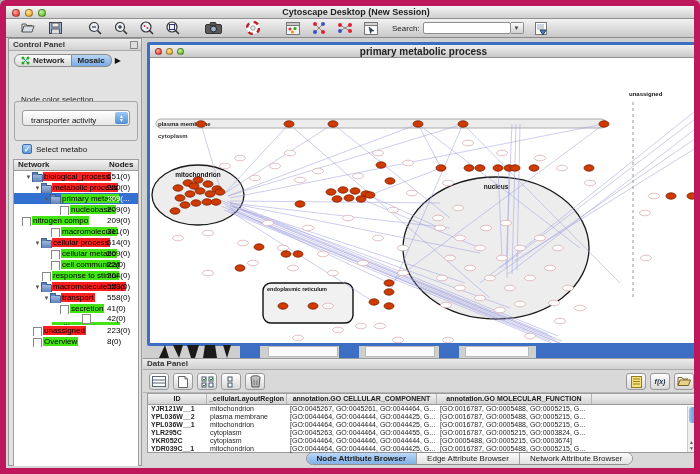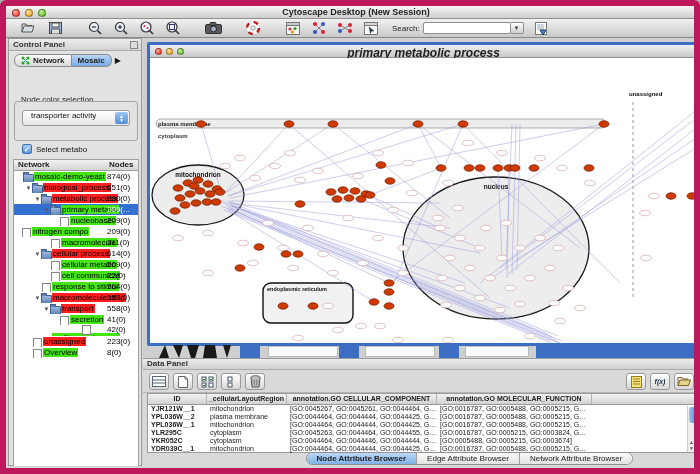--- a/index.html
+++ b/index.html
@@ -31,21 +31,21 @@
   .cphead { position:relative; height:12px; background:linear-gradient(#ededed,#d2d2d2); border-bottom:1px solid #aaa; font-size:8px; font-weight:bold; color:#333; padding:1px 0 0 4px; }
   .floatico { position:absolute; right:3px; top:2px; width:8px; height:8px; border:1px solid #888; background:#ddd; }
   .cptabs { position:relative; height:16px; display:flex; align-items:center; padding:2px 3px 0 5px; }
   .cptab { height:13px; display:flex; align-items:center; justify-content:center; gap:3px; font-size:8px; font-weight:bold; color:#222;
     border:1px solid #8b8b8b; background:linear-gradient(#fbfbfb,#d9d9d9); padding:0 6px; }
   .cptab.first{ border-radius:6px 0 0 6px; }
   .cptab.sel { background:linear-gradient(#b9d6f4,#78abe6); border-radius:0 6px 6px 0; border-left:none;}
   .cptab-more { margin-left:3px; font-size:8px; color:#111; }
   .groupbox { position:absolute; left:5px; top:62px; width:124px; height:40px; border:1px solid #a5a5a5; border-radius:3px; }
   .grouplbl { position:absolute; left:10px; top:56px; font-size:8px; color:#222; background:#e2e2e2; padding:0 2px; }
-  .combo { position:absolute; left:13px; top:71px; width:108px; height:16px; background:linear-gradient(#ffffff,#e6e6e6); border:1px solid #9a9a9a; border-radius:3px; font-size:8px; color:#111; display:flex; align-items:flex-start; padding-left:8px; }
+  .combo { position:absolute; left:13px; top:71px; width:108px; height:16px; background:linear-gradient(#ffffff,#e6e6e6); border:1px solid #9a9a9a; border-radius:3px; font-size:8px; color:#111; display:flex; align-items:flex-end; padding-left:8px; }
   .combo .cap { position:absolute; right:1px; top:1px; bottom:1px; width:13px; border-radius:2px;
     background:linear-gradient(#9ec7f2,#4f8fd8); display:flex; flex-direction:column; align-items:center; justify-content:center; color:#fff; font-size:5px; line-height:4px; }
   .checkrow { position:absolute; left:13px; top:105px; display:flex; align-items:center; gap:4px; font-size:8px; color:#111; }
   .checkbox { width:10px; height:10px; border-radius:2px; border:1px solid #3e6fae; background:linear-gradient(#a8ccf4,#5b97dd); color:#fff; font-size:8px; line-height:9px; text-align:center; font-weight:bold; }
   .treeheader { position:absolute; left:4px; top:120px; width:126px; height:12px; background:linear-gradient(#f3f3f3,#d4d4d4); border:1px solid #9f9f9f; font-size:8px; font-weight:bold; color:#222; }
   .treeheader .h1{ position:absolute; left:4px; top:0px;}
   .treeheader .h2{ position:absolute; left:95px; top:0px;}
   .treebox { position:absolute; left:4px; top:132px; width:126px; height:322px; background:#fff; border:1px solid #9f9f9f; border-top:none; overflow:hidden; }
   .trow { position:relative; height:11px; display:flex; align-items:center; font-size:8px; white-space:nowrap; overflow:hidden; }
   .trow .arrow { font-size:6px; color:#555; width:7px; text-align:center; flex:none;}
@@ -58,21 +58,21 @@
   .chip.green{ background:#44e312; }
   .chip.red{ background:#ff1f1f; }
   .tcount { position:absolute; left:93px; color:#000; }
   .trow.sel { background:#3470cf; }
   .trow.sel .tcount{ color:#fff; }
 
   
   .desktop { position:absolute; left:137px; top:32px; width:563px; height:320px; background:#cfcfcf; overflow:hidden; }
   .netwin { position:absolute; left:4px; top:4px; width:553px; height:304px; border:3px solid #3c6fc4; background:#fff; border-radius:2px; }
   .netwin .wtitle { position:relative; height:13px; background:linear-gradient(#f0f0f0,#c8c8c8); border-bottom:1px solid #909090; }
-  .netwin .wtitle .wt { position:absolute; left:0; right:0; top:1px; text-align:center; font-size:12px; font-weight:bold; color:#222;font-style:italic; }
+  .netwin .wtitle .wt { position:absolute; left:0; right:0; top:1px; text-align:center; font-size:10px; font-weight:bold; color:#222; }
   .netwin .lights { left:5px; top:3px; gap:4px;}
   .netwin .light { width:7px; height:7px;}
   .canvas { position:absolute; left:0; top:13px; right:0; bottom:0; background:#fff; overflow:hidden; }
   .canvas svg { display:block; }
 
   
   .strip { position:absolute; left:0; bottom:0; width:563px; height:13px; }
   .strip .mini { position:absolute; top:1px; height:11px; background:#fafafa; border:1px solid #bbb; }
   .strip .bluesq { position:absolute; top:0px; height:13px; background:#3c6fc4; }
 
@@ -259,26 +259,20 @@
     </div>
     <div class="checkrow">
       <div class="checkbox">✓</div>
       <span>Select metabo</span>
     </div>
     <div class="treeheader">
       <span class="h1">Network</span>
       <span class="h2">Nodes</span>
     </div>
     <div class="treebox" id="tree">
-        <div class="trow" style="padding-left: 2px;">
-          <span class="noarrow"></span>
-          <span class="ticon folder"></span>
-          <span class="chip green">mosaic-demo-yeast</span>
-          <span class="tcount">874(0)</span>
-        </div>
         <div class="trow" style="padding-left: 11px;">
           <span class="arrow">▼</span>
           <span class="ticon folder"></span>
           <span class="chip red">biological_process</span>
           <span class="tcount">651(0)</span>
         </div>
         <div class="trow" style="padding-left: 20px;">
           <span class="arrow">▼</span>
           <span class="ticon folder"></span>
           <span class="chip red">metabolic process</span>

